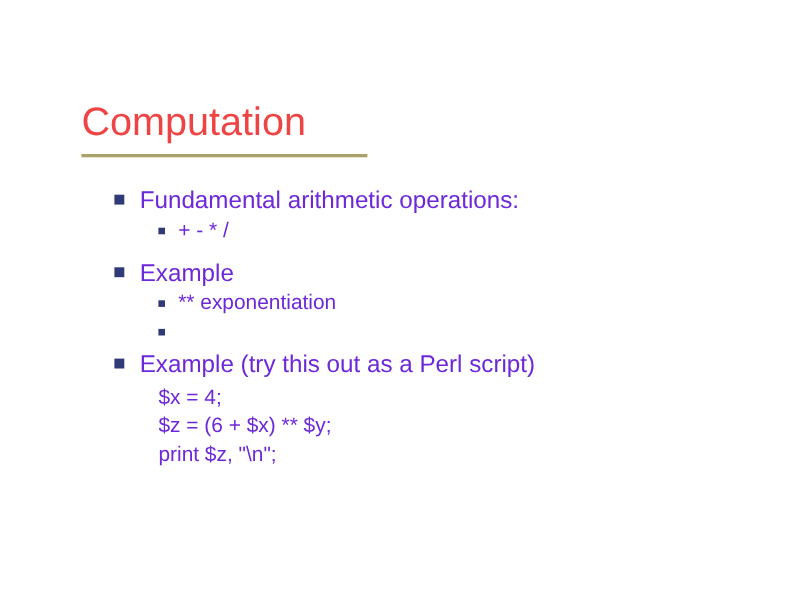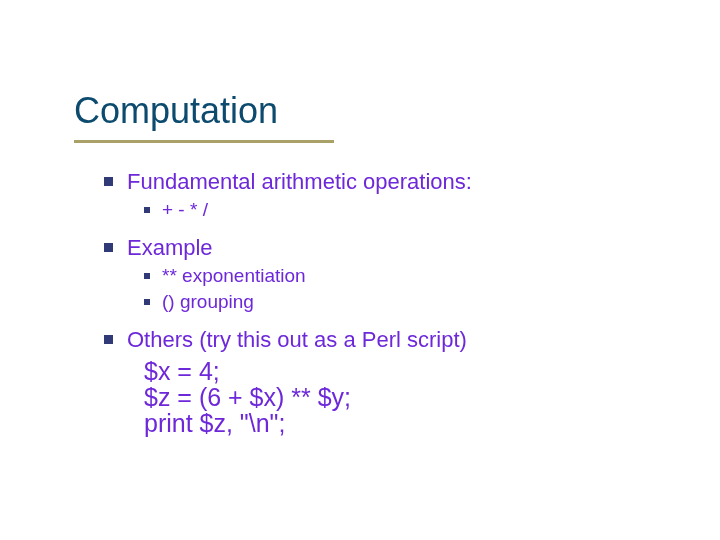--- a/index.html
+++ b/index.html
@@ -27,21 +27,21 @@
     left: 0;
     top: 50px;
     width: 260px;
     height: 3px;
     background: #aaa169; 
   }
   .title-text {
     position: relative;
     font-size: 36px;
     line-height: 42px;
-    color: #0c4a6e;
+    color: #ef4444;
     font-weight: 400;
     z-index: 1;
   }
   .body {
     position: absolute;
     left: 104px;
     top: 164px;
     width: 560px;
     color: #6d28d9;
   }
@@ -80,21 +80,21 @@
   }
   .bullet-l2 .txt {
     font-size: 19px;
     line-height: 24px;
   }
   .code-block {
     margin-left: 40px;
     margin-top: 4px;
   }
   .code-line {
-    font-size: 25px;
+    font-size: 19px;
     line-height: 26px;
     white-space: pre;
   }
   .gap {
     height: 6px;
   }
 </style>
 </head>
 <body>
 
@@ -121,28 +121,27 @@
     <div class="bullet-l1">
       <div class="sq"></div>
       <div class="txt">Example</div>
     </div>
     <div class="bullet-l2">
       <div class="sq"></div>
       <div class="txt">** exponentiation</div>
     </div>
     <div class="bullet-l2">
       <div class="sq"></div>
-      <div class="txt">() grouping</div>
     </div>
 
     <div class="gap"></div>
 
     <div class="bullet-l1">
       <div class="sq"></div>
-      <div class="txt">Others (try this out as a Perl script)</div>
+      <div class="txt">Example (try this out as a Perl script)</div>
     </div>
 
     <div class="code-block">
       <div class="code-line">$x = 4;</div>
       <div class="code-line">$z = (6 + $x) ** $y;</div>
       <div class="code-line">print $z, "\n";</div>
     </div>
 
   </div>
 

